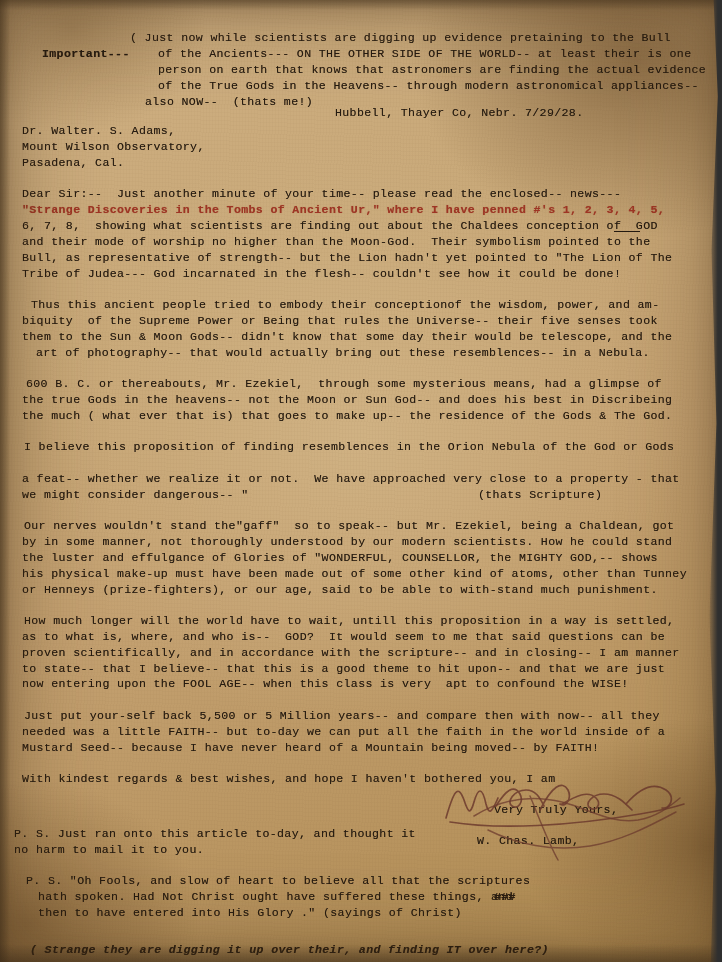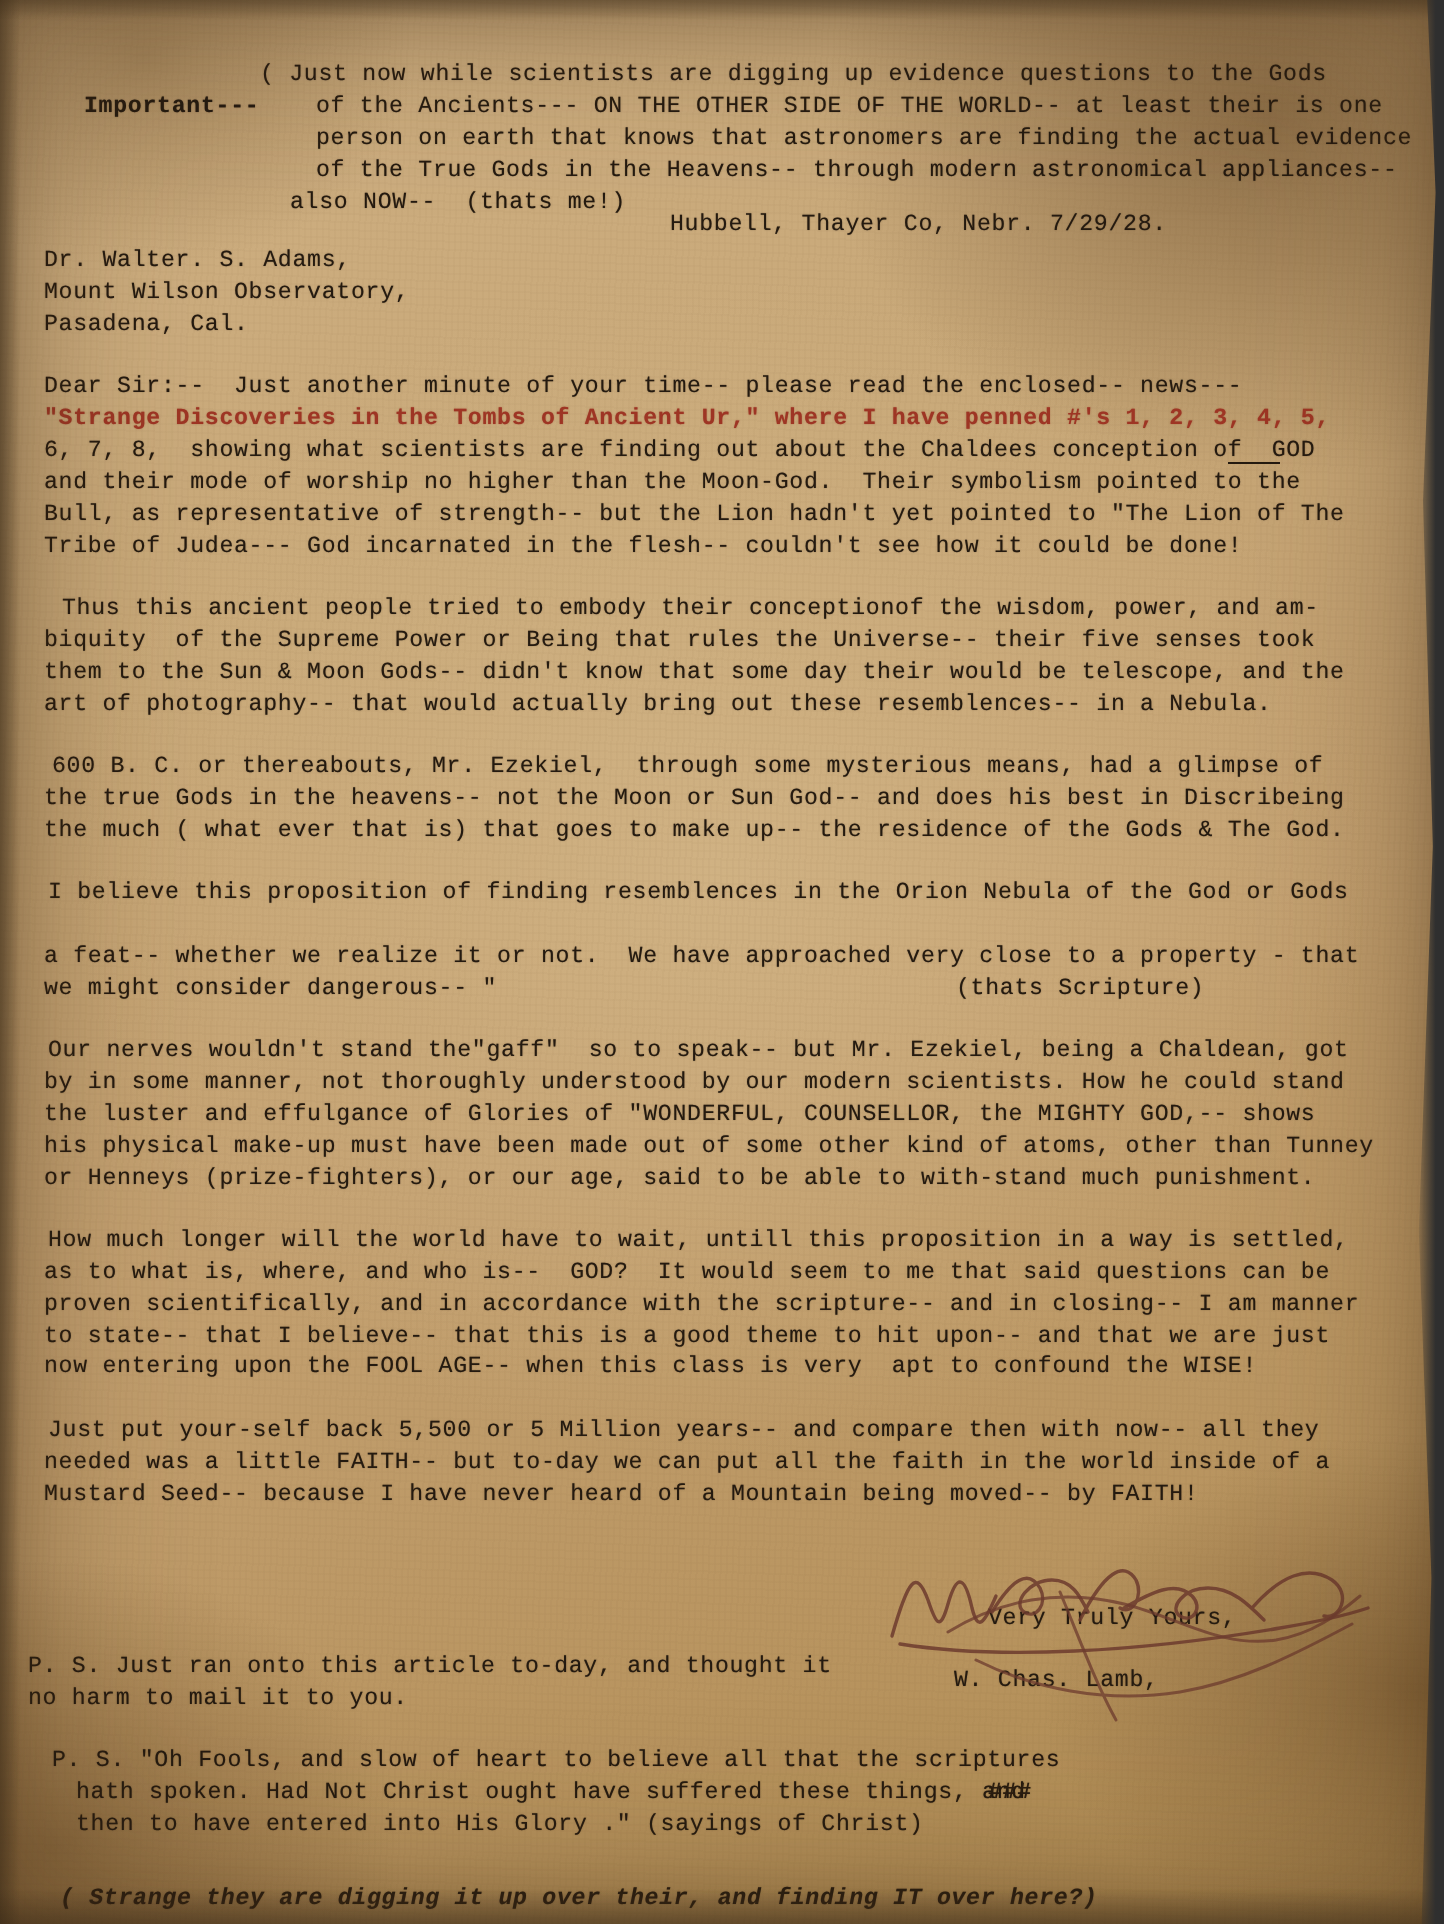--- a/index.html
+++ b/index.html
@@ -118,21 +118,21 @@
 </head>
 <body>
 
 <div id="page">
   <div id="paper"></div>
   <div id="grain"></div>
 
   <div id="sheet">
 
     <div class="tx bold" style="left:42px; top:46px;">Important---</div>
-    <div class="blk" style="left:130px; top:30px;">( Just now while scientists are digging up evidence questions to the Gods</div>
+    <div class="blk" style="left:130px; top:30px;">( Just now while scientists are digging up evidence pretaining to the Bull</div>
     <div class="blk" style="left:158px; top:46px;">of the Ancients--- ON THE OTHER SIDE OF THE WORLD-- at least their is one</div>
     <div class="blk" style="left:158px; top:62px;">person on earth that knows that astronomers are finding the actual evidence</div>
     <div class="blk" style="left:158px; top:78px;">of the True Gods in the Heavens-- through modern astronomical appliances--</div>
     <div class="blk" style="left:145px; top:94px;">also NOW--  (thats me!)</div>
 
     <div class="blk" style="left:335px; top:105px;">Hubbell, Thayer Co, Nebr. 7/29/28.</div>
 
     <div class="blk" style="left:22px; top:123px;">Dr. Walter. S. Adams,</div>
     <div class="blk" style="left:22px; top:139px;">Mount Wilson Observatory,</div>
     <div class="blk" style="left:22px; top:155px;">Pasadena, Cal.</div>
@@ -143,21 +143,21 @@
     <div class="blk" style="left:22px; top:218px;">6, 7, 8,  showing what scientists are finding out about the Chaldees conception of  GOD</div>
     <div class="blk" style="left:22px; top:234px;">and their mode of worship no higher than the Moon-God.  Their symbolism pointed to the</div>
     <div class="blk" style="left:22px; top:250px;">Bull, as representative of strength-- but the Lion hadn't yet pointed to "The Lion of The</div>
     <div class="blk" style="left:22px; top:266px;">Tribe of Judea--- God incarnated in the flesh-- couldn't see how it could be done!</div>
 
     <div style="position:absolute; left:614px; top:231px; width:26px; height:1.4px; background:#241a10;"></div>
 
     <div class="blk" style="left:31px; top:297px;">Thus this ancient people tried to embody their conceptionof the wisdom, power, and am-</div>
     <div class="blk" style="left:22px; top:313px;">biquity  of the Supreme Power or Being that rules the Universe-- their five senses took</div>
     <div class="blk" style="left:22px; top:329px;">them to the Sun &amp; Moon Gods-- didn't know that some day their would be telescope, and the</div>
-    <div class="blk" style="left:22px; top:345px;">art of photography-- that would actually bring out these resemblences-- in a Nebula.</div>
+    <div class="blk" style="left:36px; top:345px;">art of photography-- that would actually bring out these resemblences-- in a Nebula.</div>
 
     <div class="blk" style="left:26px; top:376px;">600 B. C. or thereabouts, Mr. Ezekiel,  through some mysterious means, had a glimpse of</div>
     <div class="blk" style="left:22px; top:392px;">the true Gods in the heavens-- not the Moon or Sun God-- and does his best in Discribeing</div>
     <div class="blk" style="left:22px; top:408px;">the much ( what ever that is) that goes to make up-- the residence of the Gods &amp; The God.</div>
 
     <div class="blk" style="left:24px; top:439px;">I believe this proposition of finding resemblences in the Orion Nebula of the God or Gods</div>
     <div class="blk" style="left:22px; top:471px;text-align:center;">a feat-- whether we realize it or not.  We have approached very close to a property - that</div>
     <div class="blk" style="left:22px; top:487px;">we might consider dangerous-- "</div>
     <div class="blk" style="left:478px; top:487px;">(thats Scripture)</div>
 
@@ -170,20 +170,21 @@
     <div class="blk" style="left:24px; top:613px;">How much longer will the world have to wait, untill this proposition in a way is settled,</div>
     <div class="blk" style="left:22px; top:629px;">as to what is, where, and who is--  GOD?  It would seem to me that said questions can be</div>
     <div class="blk" style="left:22px; top:645px;">proven scientifically, and in accordance with the scripture-- and in closing-- I am manner</div>
     <div class="blk" style="left:22px; top:661px;">to state-- that I believe-- that this is a good theme to hit upon-- and that we are just</div>
     <div class="blk" style="left:22px; top:676px;">now entering upon the FOOL AGE-- when this class is very  apt to confound the WISE!</div>
 
     <div class="blk" style="left:24px; top:708px;">Just put your-self back 5,500 or 5 Million years-- and compare then with now-- all they</div>
     <div class="blk" style="left:22px; top:724px;">needed was a little FAITH-- but to-day we can put all the faith in the world inside of a</div>
     <div class="blk" style="left:22px; top:740px;">Mustard Seed-- because I have never heard of a Mountain being moved-- by FAITH!</div>
 
+    <div class="blk" style="left:22px; top:771px;">With kindest regards &amp; best wishes, and hope I haven't bothered you, I am</div>
     <div class="blk" style="left:494px; top:802px;">Very Truly Yours,</div>
 
     <div class="blk" style="left:14px; top:826px;">P. S. Just ran onto this article to-day, and thought it</div>
     <div class="blk" style="left:14px; top:842px;">no harm to mail it to you.</div>
 
     <div class="blk" style="left:477px; top:833px;">W. Chas. Lamb,</div>
 
     <div class="blk" style="left:26px; top:873px;">P. S. "Oh Fools, and slow of heart to believe all that the scriptures</div>
     <div class="blk" style="left:38px; top:889px;">hath spoken. Had Not Christ ought have suffered these things, and</div>
     <div class="blk" style="left:38px; top:905px;">then to have entered into His Glory ." (sayings of Christ)</div>

